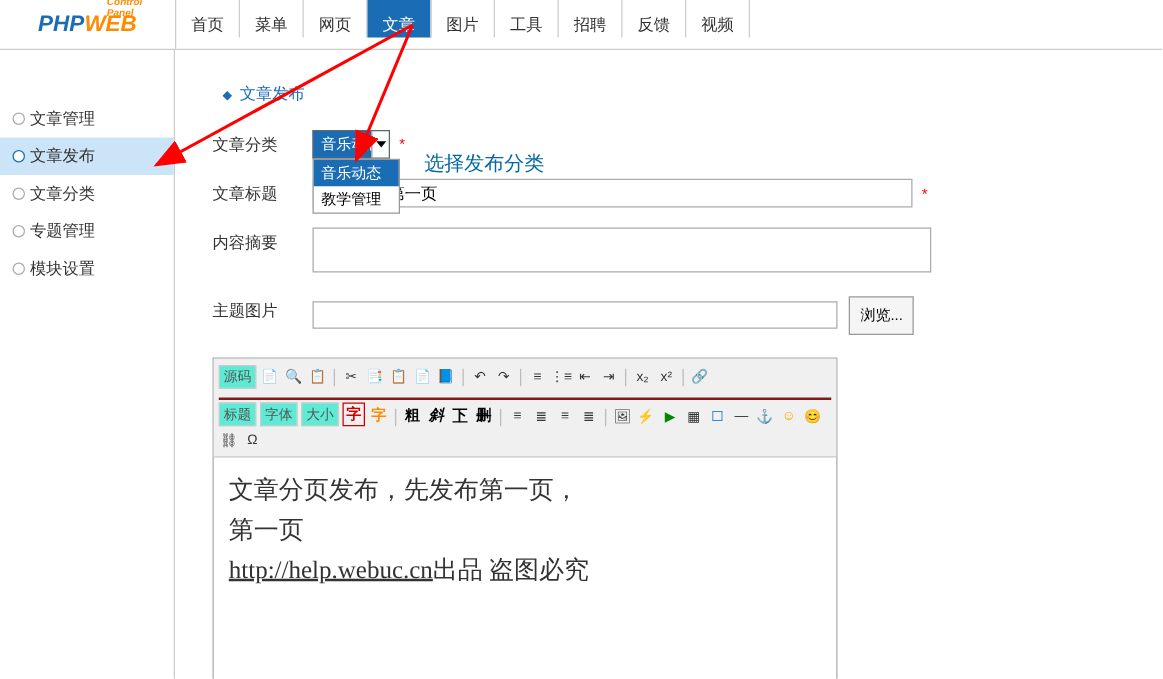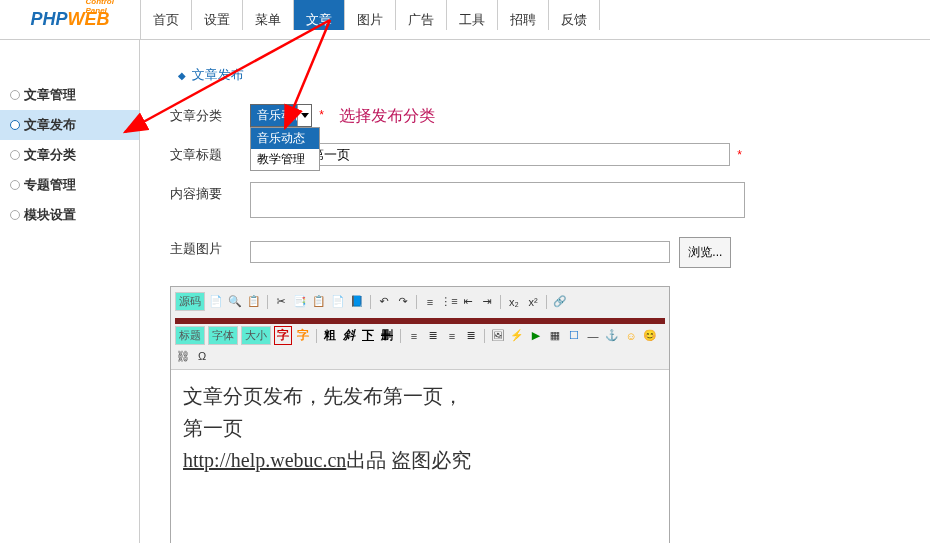--- a/index.html
+++ b/index.html
@@ -11,21 +11,21 @@
     .logo .php { color: #1a6db5; }
     .logo .web { color: #ff8c00; position: relative; }
     .logo-sub { font-size: 8px; color: #ff8c00; font-style: italic; position: absolute; bottom: 15px; left: 55px; }
     .logo-wrap { position: relative; }
     
     .top-nav { display: flex; border-left: 1px solid #ccc; }
     .top-nav-item { padding: 0 12px; height: 30px; line-height: 40px; cursor: pointer; border-right: 1px solid #ccc; color: #333; font-size: 13px; }
     .top-nav-item.active { background: #1a6db5; color: #fff; text-align: center; }
     
     .main { display: flex; height: calc(100% - 40px); }
-    .sidebar { width: 140px; border-right: 1px solid #ccc; padding-top: 40px; background: #fff; font-weight: bold; }
+    .sidebar { width: 140px; border-right: 1px solid #ccc; padding-top: 40px; background: #fff; }
     .sidebar-item { padding: 6px 10px 6px 24px; color: #333; cursor: pointer; position: relative; font-size: 13px; }
     .sidebar-item.active { background: #cce4f7; }
     .sidebar-item::before { content: ""; position: absolute; left: 10px; top: 50%; transform: translateY(-50%); width: 8px; height: 8px; border: 1px solid #888; border-radius: 50%; background: #fff; }
     .sidebar-item.active::before { border-color: #1a6db5; }
     .sidebar-item:not(.active)::before { border-color: #aaa; }
     
     .content { flex: 1; padding: 20px 30px; }
     .breadcrumb { padding: 6px 0 20px 8px; color: #1a6db5; font-size: 13px; }
     .breadcrumb::before { content: "◆"; color: #1a6db5; margin-right: 6px; font-size: 10px; }
     
@@ -34,41 +34,41 @@
     .form-field { flex: 1; position: relative; }
     
     .select-wrap { position: relative; display: inline-block; }
     .select-arrow { position: absolute; right: 1px; top: 1px; bottom: 1px; width: 14px; background: #fff; border-left: 1px solid #999; display: flex; align-items: center; justify-content: center; }
     .select-arrow::before { content: ""; border-left: 4px solid transparent; border-right: 4px solid transparent; border-top: 5px solid #000; }
     .dropdown { position: absolute; top: 100%; left: 0; border: 1px solid #999; background: #fff; min-width: 70px; z-index: 10; }
     .dropdown-item { padding: 2px 6px; cursor: pointer; font-size: 12px; }
     .dropdown-item.selected { background: #1a6db5; color: #fff; }
     
     .req { color: red; margin-left: 4px; }
-    .annotation { color: #be185d; font-size: 16px; margin-left: 12px; position: relative; top: 2px; }
+    .annotation { color: #0369a1; font-size: 16px; margin-left: 12px; position: relative; top: 17px; }
     
     .text-input { border: 1px solid #aaa; padding: 3px 5px; font-size: 13px; width: 480px; }
     .textarea-input { border: 1px solid #aaa; width: 495px; height: 36px; resize: none; }
     .img-input { border: 1px solid #aaa; padding: 3px 5px; width: 420px; font-size: 12px; }
     .browse-btn { border: 1px solid #999; background: #f5f5f5; padding: 6px 8px; margin-left: 6px; cursor: pointer; font-size: 12px; }
     
     .editor { border: 1px solid #aaa; width: 500px; margin-top: 2px; }
     .editor-toolbar { background: #f0f0f0; border-bottom: 1px solid #ccc; padding: 3px 4px; display: flex; flex-wrap: wrap; gap: 3px; align-items: center; }
     .tb-row { display: flex; gap: 3px; align-items: center; flex-wrap: wrap; padding: 2px 0; }
     .tb-btn { width: 16px; height: 16px; cursor: pointer; display: inline-flex; align-items: center; justify-content: center; font-size: 11px; color: #333; }
     .tb-sep { width: 1px; height: 14px; background: #bbb; margin: 0 2px; }
     .tb-text-btn { font-size: 11px; padding: 1px 3px; cursor: pointer; color: #555; border: 1px solid #ccc; background: #5eead4; }
     .tb-char { font-size: 12px; padding: 0 2px; cursor: pointer; font-weight: bold; }
     .tb-char.red { color: #c00; border: 1px solid #c00; }
     .tb-char.orange { color: #f80; }
     
     .editor-body { padding: 10px 12px; font-size: 20px; font-family: SimSun, serif; color: #333; line-height: 1.6; min-height: 200px; }
     .editor-body a { color: #333; text-decoration: underline; }
     
-    .row2 { width: 100%; border-top: 6px solid #7f1d1d; margin-top: 2px; padding-top: 2px; }
+    .row2 { width: 100%; border-top: 2px solid #7f1d1d; margin-top: 2px; padding-top: 2px; align-items: flex-end; }
     
     
     .red-arrow { position: absolute; top: 12px; left: 120px; width: 250px; height: 130px; pointer-events: none; z-index: 100; }
     .sel-highlight { color: #fff; background: #1a6db5; padding: 2px 6px; display: inline-block; border: 1px solid #666; position: relative; }
   </style>
 </head>
 <body>
 
 <svg class="red-arrow" viewBox="0 0 250 130">
   <defs>
@@ -82,28 +82,28 @@
 
 <div class="header">
   <div class="logo">
     <div class="logo-wrap">
       <span class="logo-text"><span class="php">PHP</span><span class="web">WEB</span></span>
       <span class="logo-sub">Control Panel</span>
     </div>
   </div>
   <div class="top-nav" id="top-nav">
       <div class="top-nav-item">首页</div>
-      <div class="top-nav-item">设置</div>
       <div class="top-nav-item">菜单</div>
+      <div class="top-nav-item">网页</div>
       <div class="top-nav-item active">文章</div>
       <div class="top-nav-item">图片</div>
-      <div class="top-nav-item">广告</div>
       <div class="top-nav-item">工具</div>
       <div class="top-nav-item">招聘</div>
       <div class="top-nav-item">反馈</div>
+      <div class="top-nav-item">视频</div>
     </div>
 </div>
 
 <div class="main">
   <div class="sidebar" id="sidebar">
       <div class="sidebar-item">文章管理</div>
       <div class="sidebar-item active">文章发布</div>
       <div class="sidebar-item">文章分类</div>
       <div class="sidebar-item">专题管理</div>
       <div class="sidebar-item">模块设置</div>

